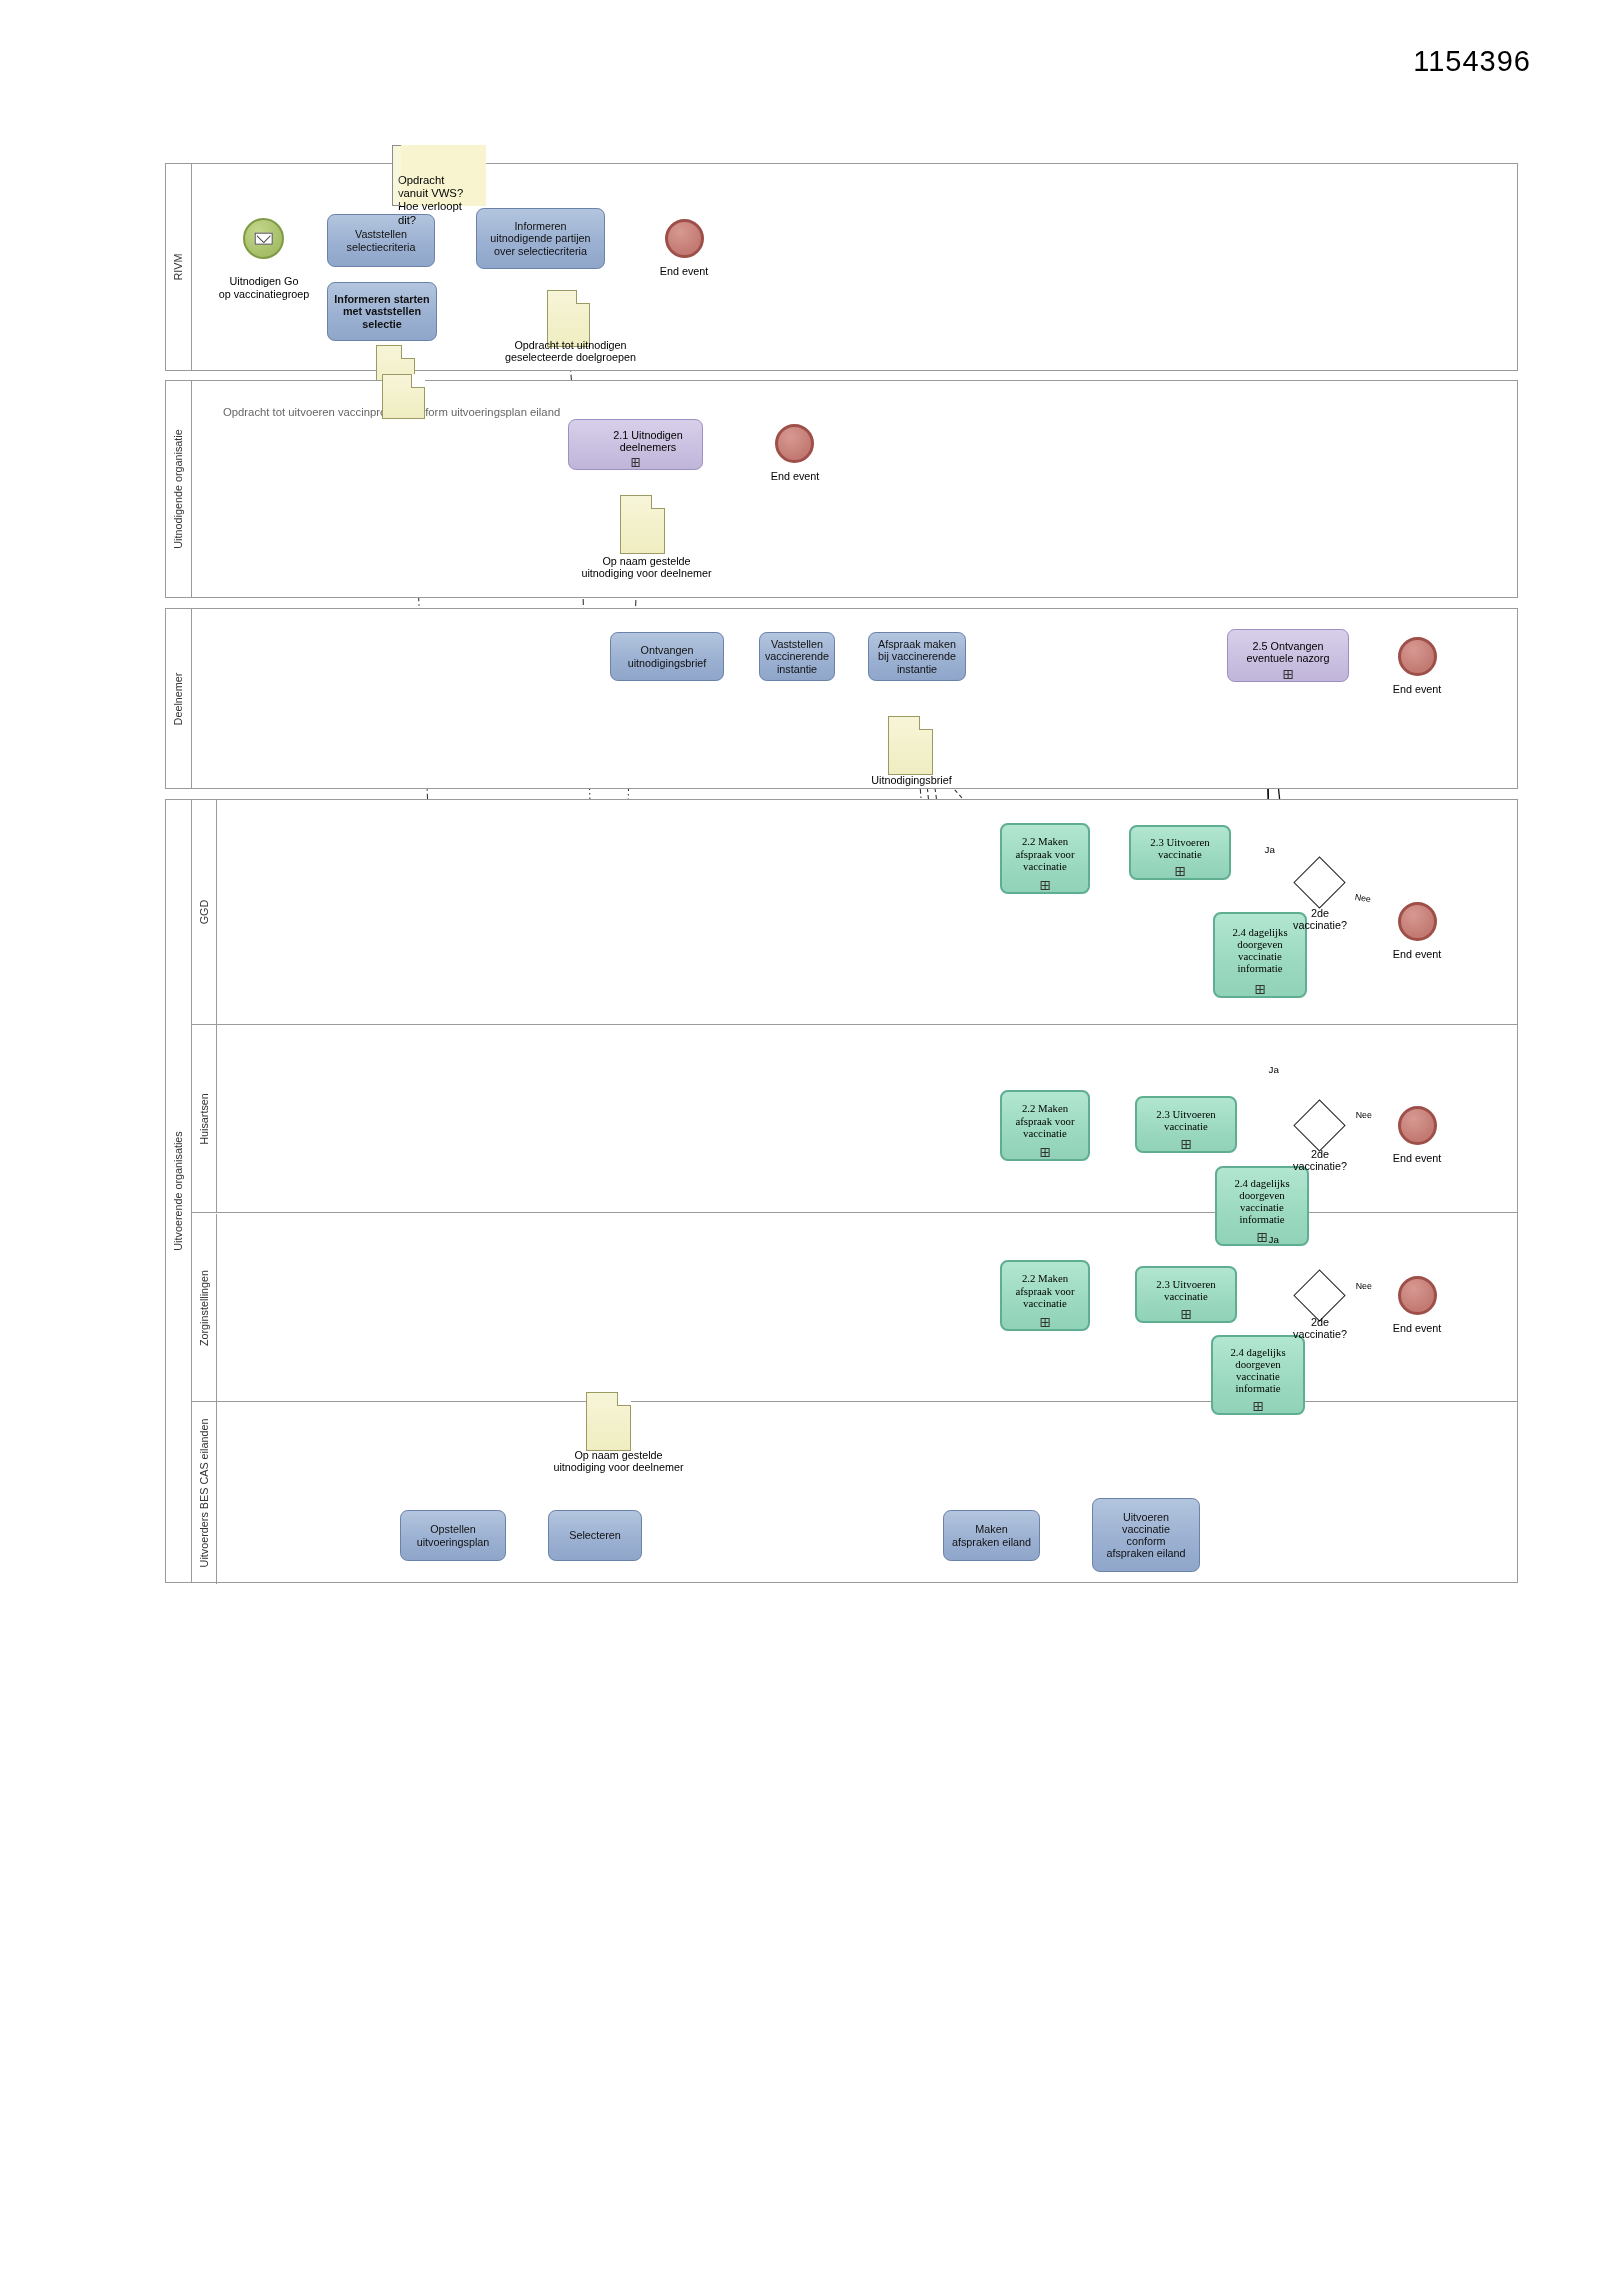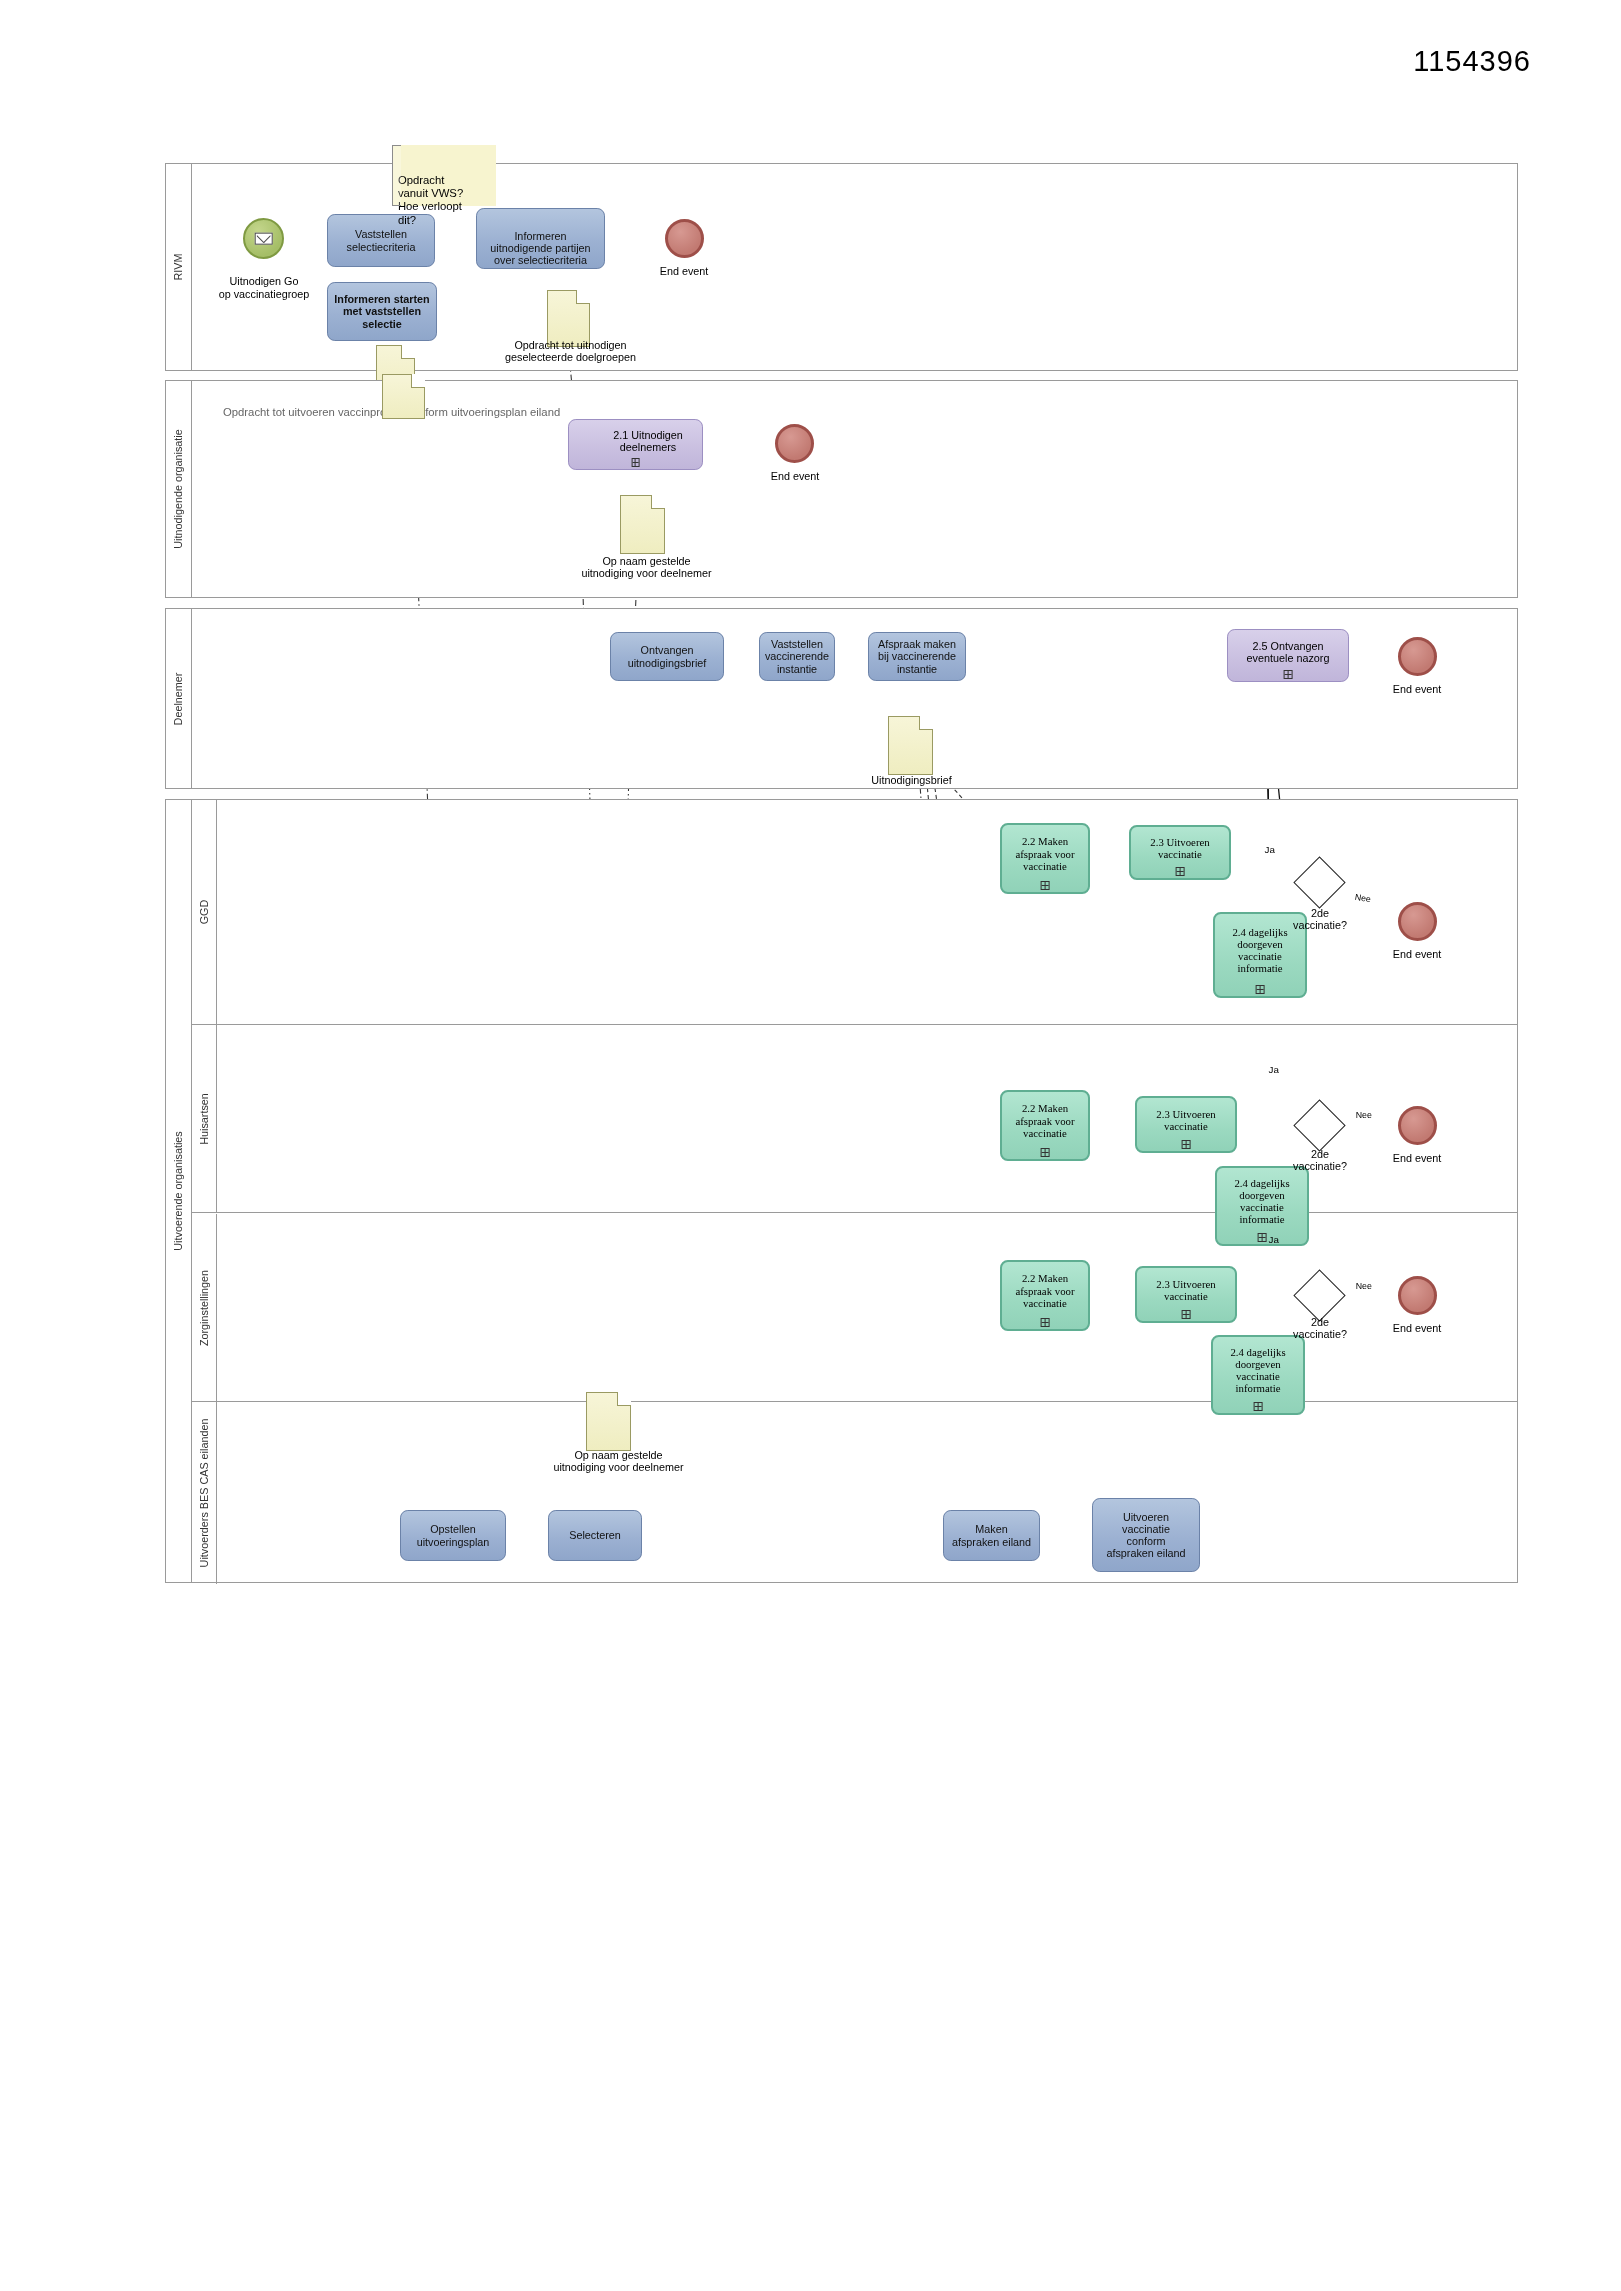--- a/index.html
+++ b/index.html
@@ -166,36 +166,36 @@
   <div class="ev-label" style="left:204px;top:263px;width:120px;line-height:1.15;white-space:pre-line;">
     <span>Uitnodigen Go
 op vaccinatiegroep</span>
   </div>
 
   <div class="task blue" style="left:327px;top:214px;width:108px;height:53px;">
     <span class="tl" style="white-space:pre-line;">Vaststellen
 selectiecriteria</span>
   </div>
 
-  <div class="task blue" style="left:476px;top:208px;width:129px;height:61px;align-items:flex-end;">
+  <div class="task blue" style="left:476px;top:208px;width:129px;height:61px;">
     <span class="tl" style="white-space:pre-line;">Informeren
 uitnodigende partijen
 over selectiecriteria</span>
   </div>
 
   <div class="task blue" style="left:327px;top:282px;width:110px;height:59px;font-weight:bold;">
     <span class="tl" style="white-space:pre-line;">Informeren starten
 met vaststellen
 selectie</span>
   </div>
 
   <div class="end-ev" style="left:665px;top:219px;"></div>
   <div class="ev-label" style="left:644px;top:265px;width:80px;">End event</div>
 
-  <div class="annot" style="left:392px;top:145px;width:104px;height:61px;">
+  <div class="annot" style="left:392px;top:145px;width:94px;height:61px;">
     <span class="bracket"></span>
     <span>Opdracht
 vanuit VWS?
 Hoe verloopt
 dit?</span>
   </div>
 
   <div class="doc" style="left:547px;top:290px;width:43px;height:57px;">
     <span class="fold"></span>
   </div>

